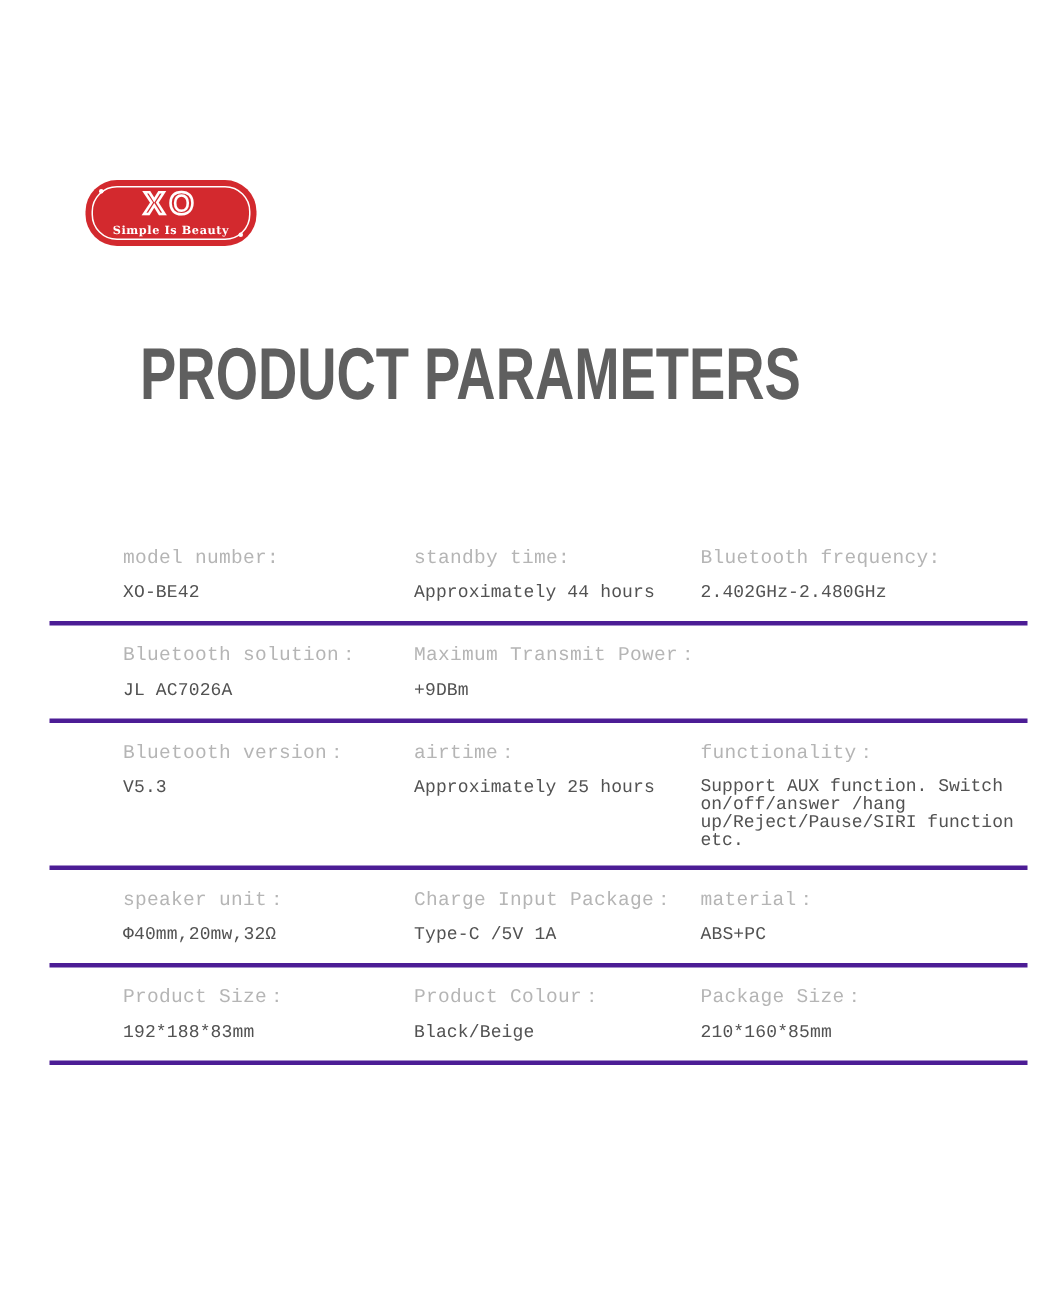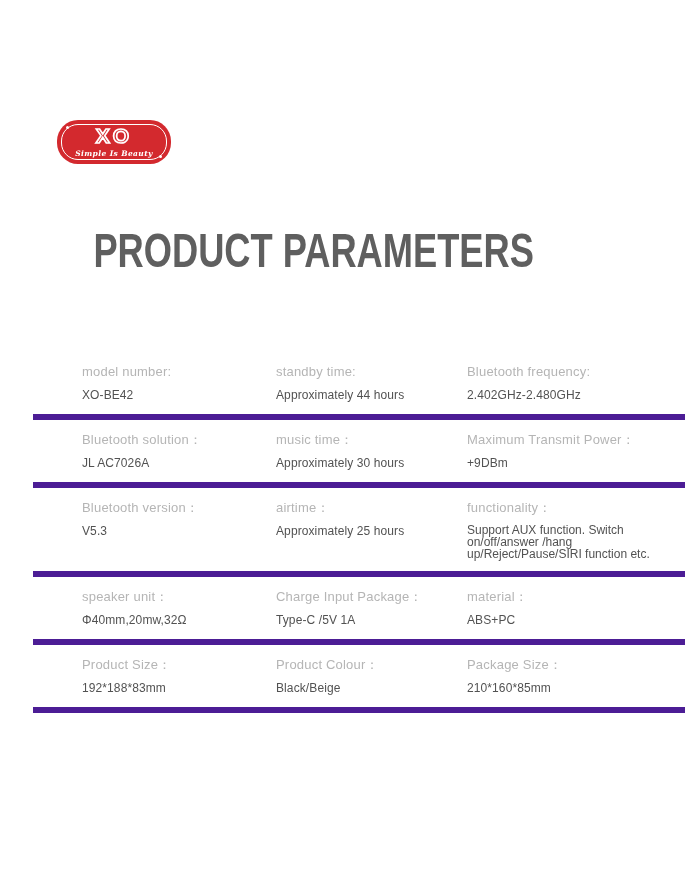--- a/index.html
+++ b/index.html
@@ -21,21 +21,21 @@
     position:absolute;left:4px;right:4px;top:4px;bottom:4px;
     border:1.5px solid #ffffff;border-radius:17px;
   }
   .logo-xo{
     position:absolute;left:50%;top:4px;transform:translateX(-50%);
   }
   .logo-tagline{
     position:absolute;left:0;right:0;bottom:6px;
     text-align:center;
     font-family:"DejaVu Serif", serif;
-    font-style:italic;font-weight:bold;
+    font-weight:bold;
     font-size:7.5px;line-height:8px;
     color:#ffffff;letter-spacing:0.4px;
     white-space:nowrap;
   }
   .logo-dot{
     position:absolute;width:3px;height:3px;border-radius:50%;background:#ffffff;
   }
   .logo-dot.tl{left:9px;top:6px;}
   .logo-dot.br{right:9px;bottom:6px;}
 
@@ -55,21 +55,22 @@
   }
 
   
   .spec-table{
     position:absolute;left:33px;top:352px;width:652px;
   }
   .spec-row{
     display:grid;
     grid-template-columns:194px 191px 217px;
     padding:12px 0 11px 49px;
-    border-bottom:6px solid #4c1d95;
+    border-bottom:3px solid #4c1d95;
+    font-family:Liberation Mono, monospace;
   }
   .spec-label{
     font-size:13px;line-height:15px;
     color:#b5b5b5;
     letter-spacing:0.2px;
   }
   .spec-value{
     font-size:12px;line-height:15px;
     color:#525252;
     margin-top:9px;
@@ -116,24 +117,20 @@
         <div class="spec-value">2.402GHz-2.480GHz</div>
       </div>
     </div>
 
     <div class="spec-row">
       <div class="spec-cell">
         <div class="spec-label">Bluetooth solution：</div>
         <div class="spec-value">JL AC7026A</div>
       </div>
       <div class="spec-cell">
-        <div class="spec-label">music time：</div>
-        <div class="spec-value">Approximately 30 hours</div>
-      </div>
-      <div class="spec-cell">
         <div class="spec-label">Maximum Transmit Power：</div>
         <div class="spec-value">+9DBm</div>
       </div>
     </div>
 
     <div class="spec-row">
       <div class="spec-cell">
         <div class="spec-label">Bluetooth version：</div>
         <div class="spec-value">V5.3</div>
       </div>

